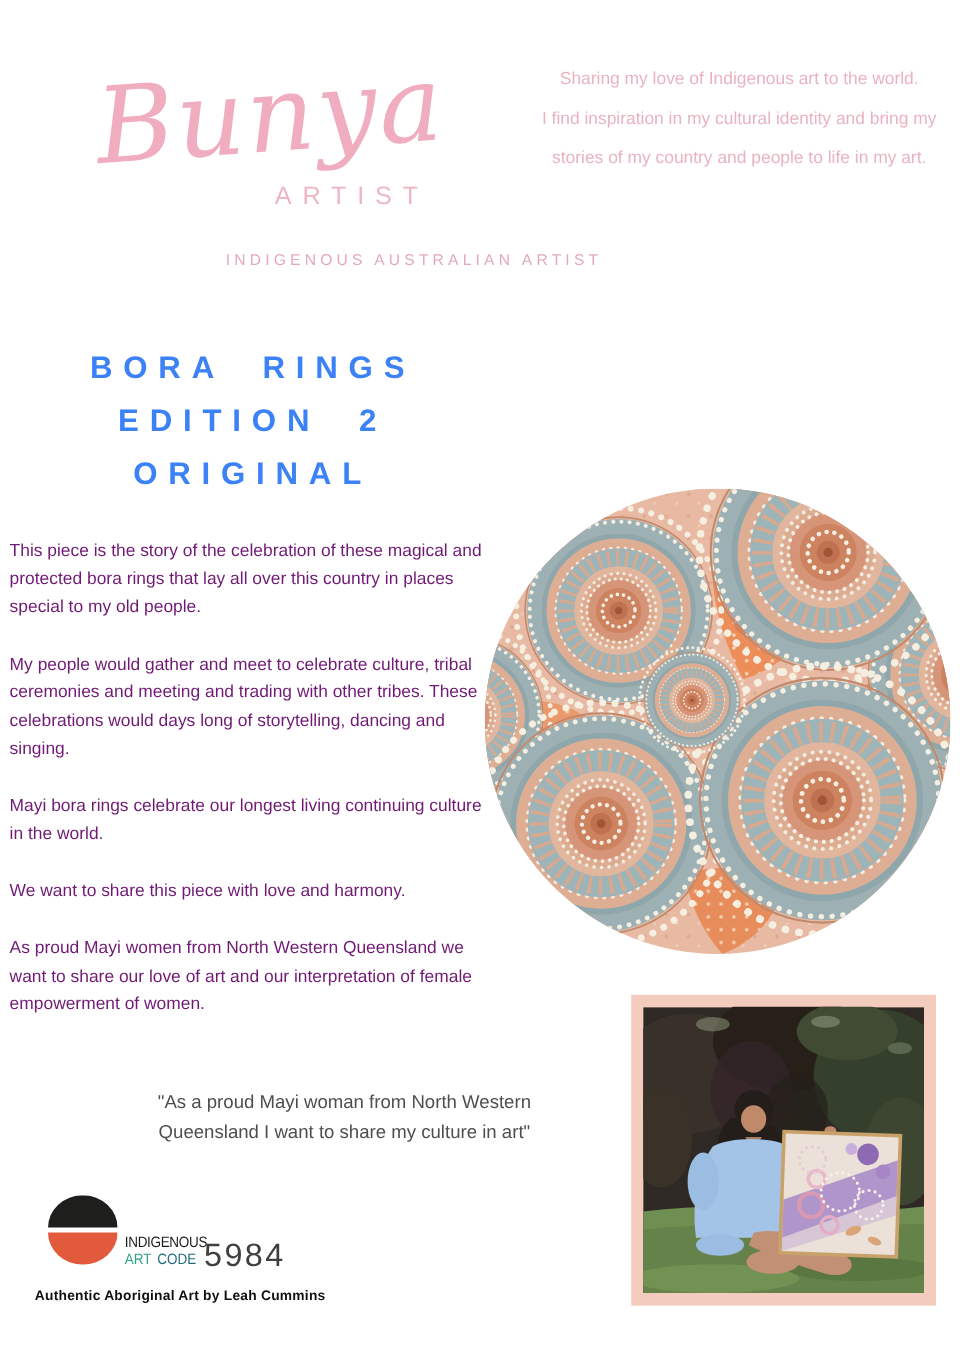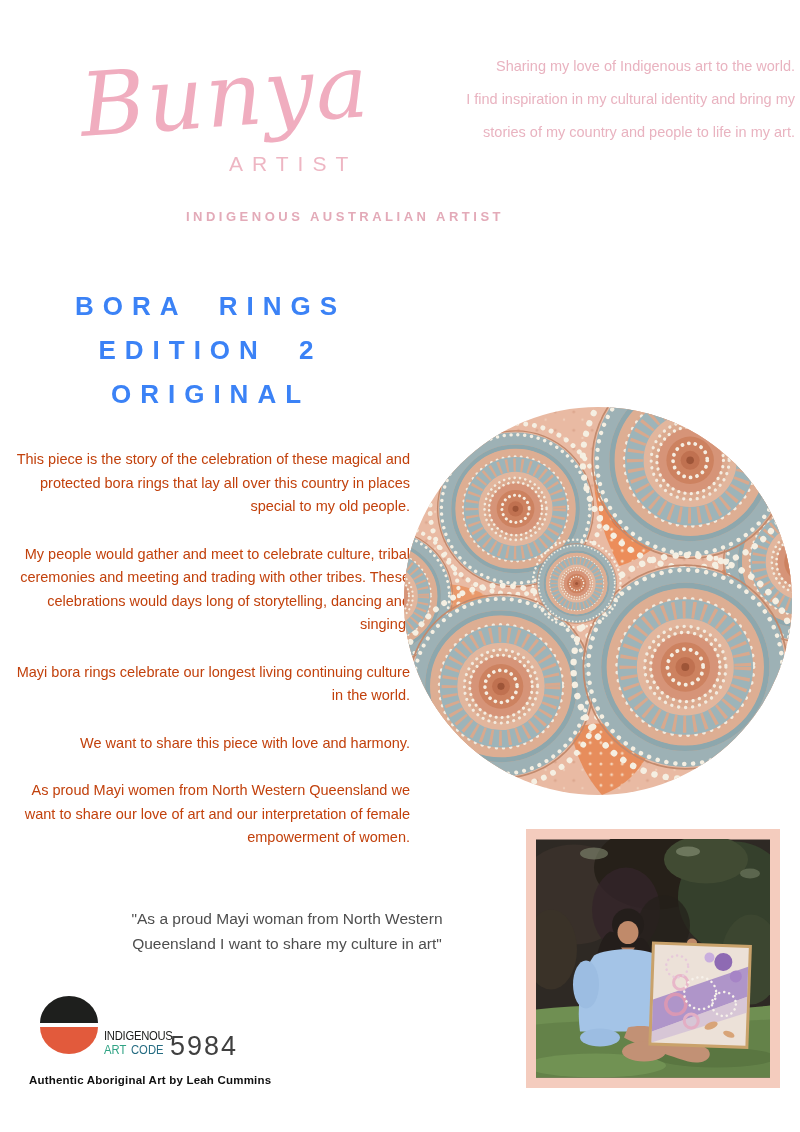--- a/index.html
+++ b/index.html
@@ -15,37 +15,37 @@
     font-family:"DejaVu Serif", serif; font-style:italic;
     font-size:88px; color:#f0adbf; transform:rotate(-4deg);
     letter-spacing:2px; line-height:1;
   }
   .brand-designs {
     position:absolute; left:229px; top:152px;
     font-size:21px; letter-spacing:9px; color:#eeb6c3; font-weight:400;
   }
   .brand-tagline {
     position:absolute; left:95px; top:209px; width:500px; text-align:center;
-    font-size:13px; letter-spacing:3.5px; color:#e3aab8; font-weight:700;
+    font-size:13px; letter-spacing:3.5px; color:#e3aab8; font-weight:400;
   }
   .brand-intro {
-    position:absolute; left:437px; top:50px; width:358px; text-align:right;
+    position:absolute; left:437px; top:50px; width:358px; text-align:center;
     font-size:14.5px; line-height:33px; color:#e9b3c0;
   }
   
   .product-title {
     position:absolute; left:10px; top:284px; width:392px; text-align:center;
     font-size:26px; font-weight:700; color:#3b82f6;
     letter-spacing:9px; word-spacing:16px; line-height:44px;
   }
   .product-title div { text-indent:9px; }
   
   .story {
-    position:absolute; left:8px; top:448px; width:402px; text-align:right;
-    font-size:14.5px; line-height:23.5px; color:#c2410c;
+    position:absolute; left:8px; top:448px; width:402px; text-align:left;
+    font-size:14.5px; line-height:23.5px; color:#701a75;
   }
   .story p { margin:0 0 24px 0; }
   
   .quote {
     position:absolute; left:112px; top:906px; width:350px; text-align:center;
     font-size:15.5px; line-height:25px; color:#4e4e4e;
   }
   
   .artwork-circle {
     position:absolute; left:404px; top:407px; width:388px; height:388px;

